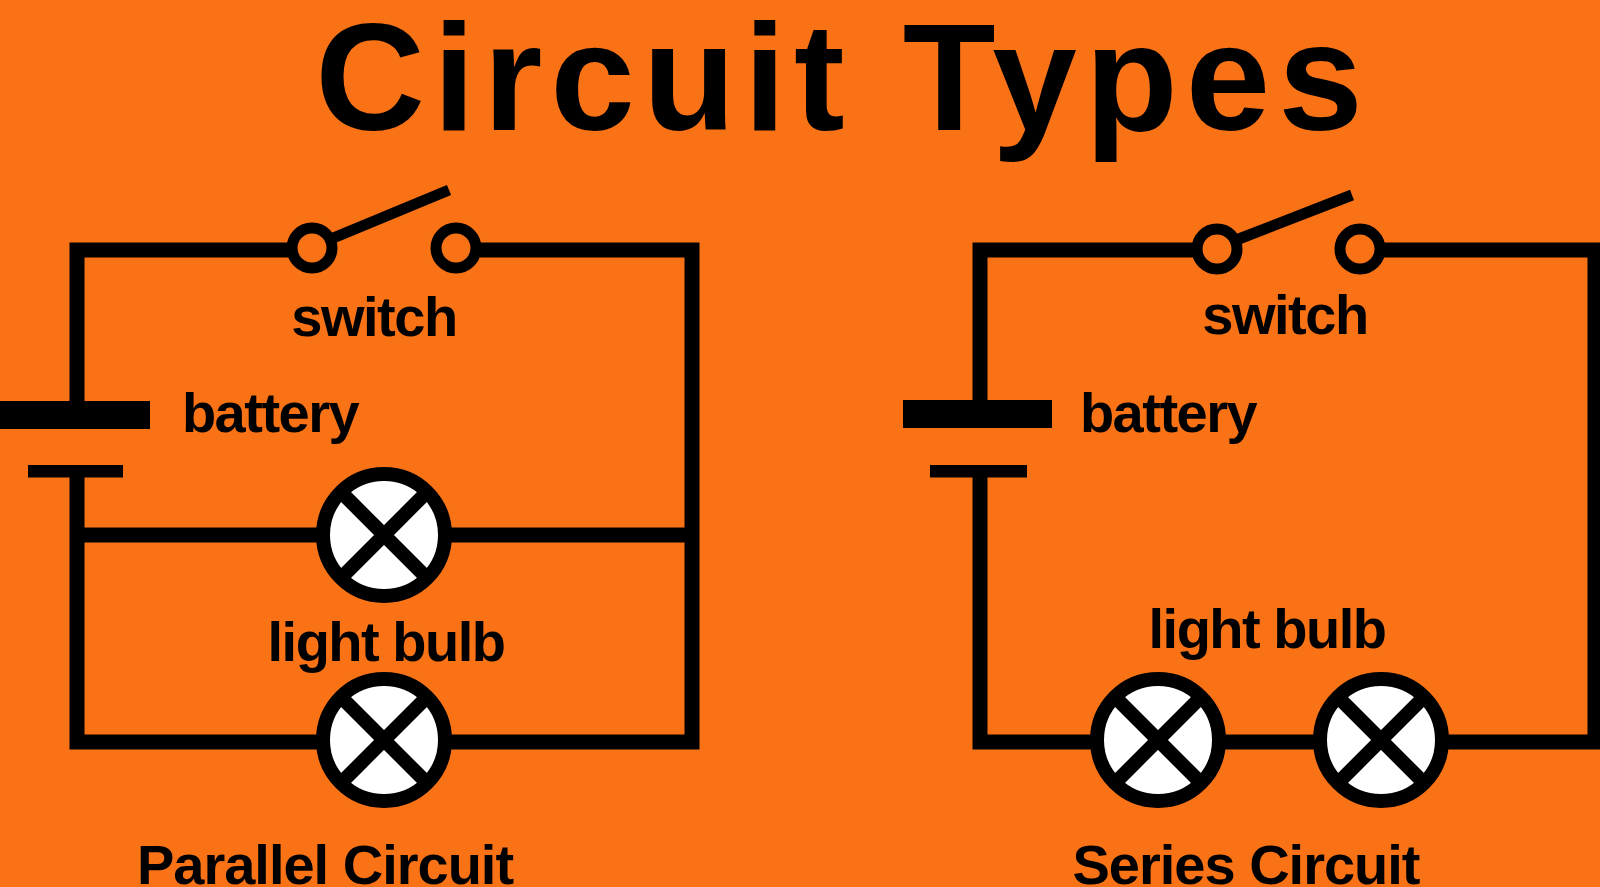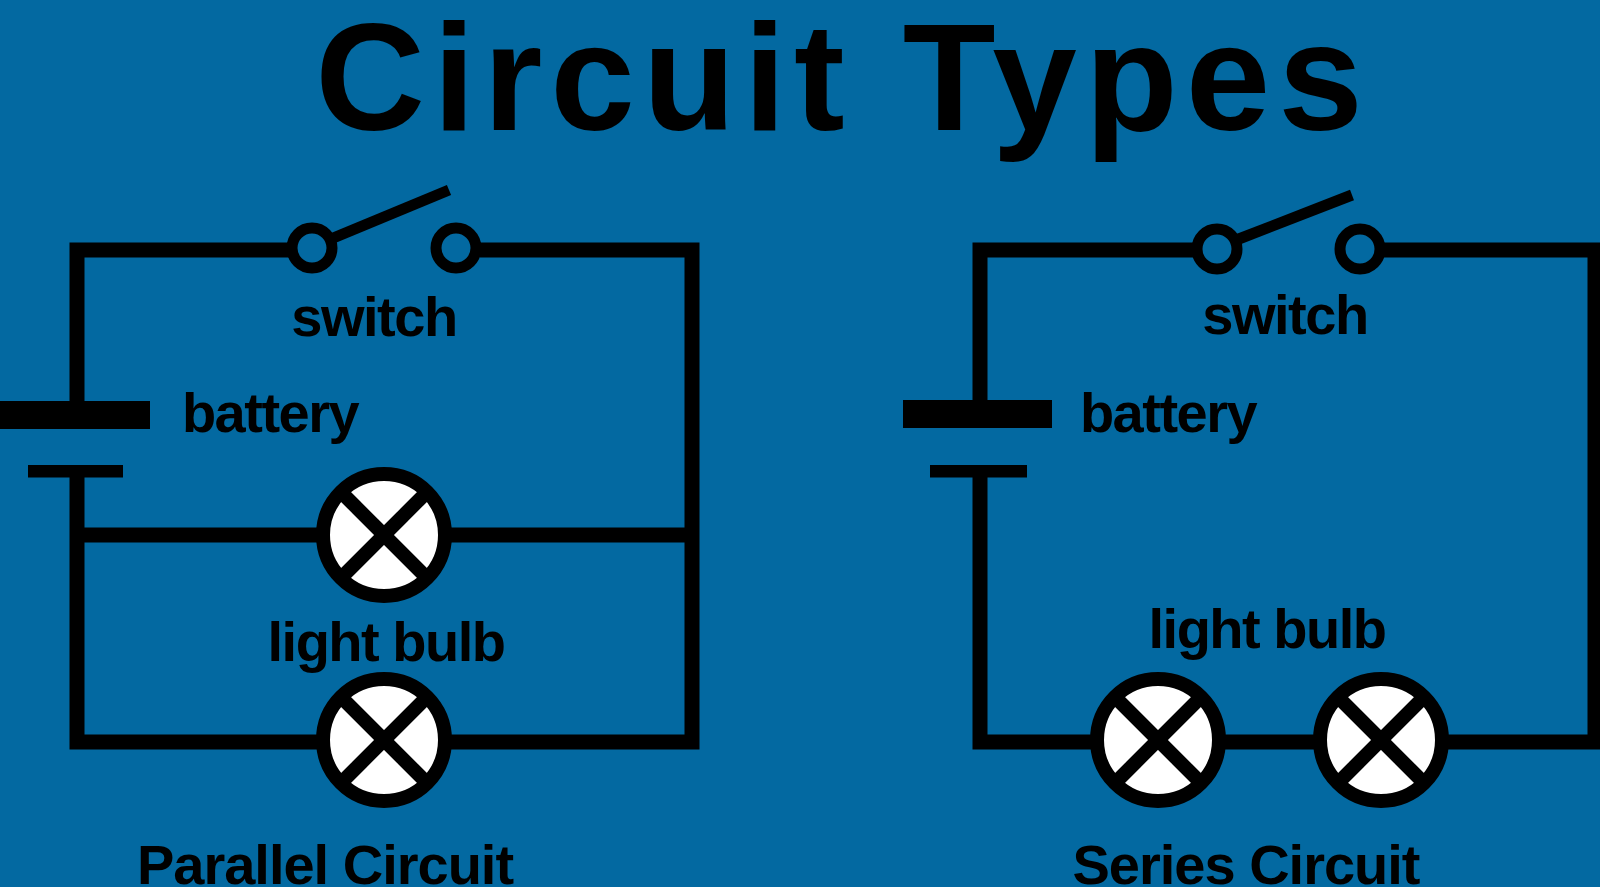--- a/index.html
+++ b/index.html
@@ -4,21 +4,21 @@
 <style>
   html, body {
     margin: 0;
     padding: 0;
     background: #ffffff;
   }
   .stage {
     position: relative;
     width: 1600px;
     height: 887px;
-    background: #0369a1;
+    background: #f97316;
     overflow: hidden;
   }
   svg { display: block; }
   .wire {
     fill: none;
     stroke: #000000;
     stroke-width: 15;
     stroke-linejoin: miter;
   }
   .plate { fill: #000000; stroke: none; }

